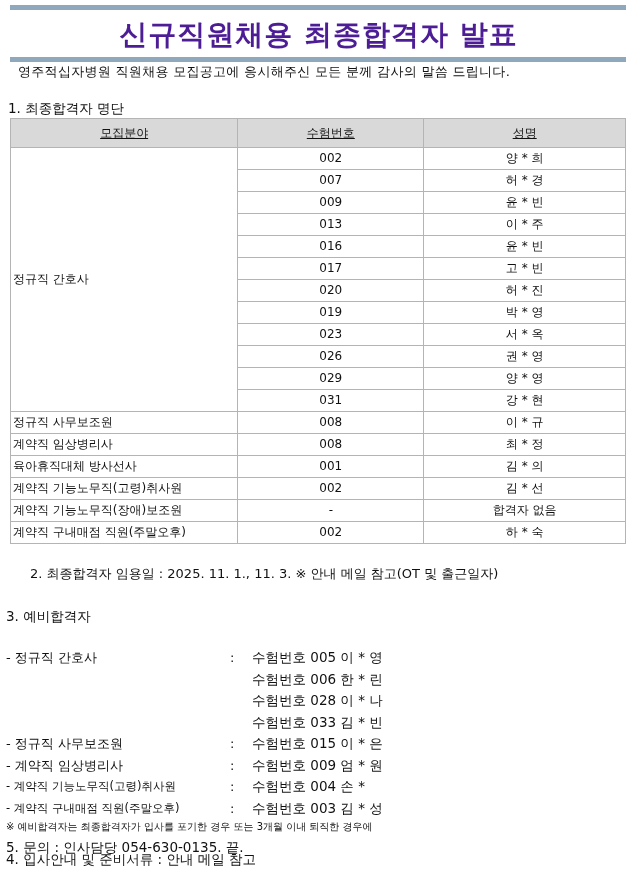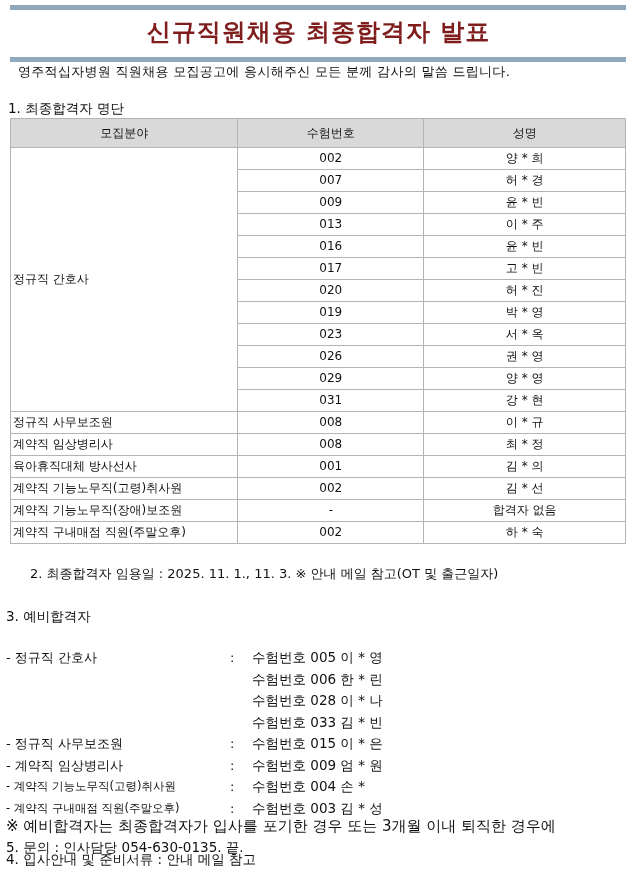--- a/index.html
+++ b/index.html
@@ -2,41 +2,41 @@
 <html><head>
 <meta charset="utf-8">
 <style>
   html, body { margin:0; padding:0; background:#ffffff; }
   body { width:637px; height:892px; position:relative; overflow:hidden;
          font-family:"DejaVu Sans","Liberation Sans",sans-serif; color:#111; font-size:13px; }
   .bar { position:absolute; left:10px; width:616px; height:5px; background:#8fa8bc; }
   .bar.top { top:5px; }
   .bar.bottom { top:57px; }
   .title { position:absolute; top:16px; left:0; width:637px; text-align:center;
-           font-size:24px; font-weight:bold; color:#7f1d1d; letter-spacing:1px; }
+           font-size:28px; font-weight:bold; color:#4c1d95; letter-spacing:1px; }
   .intro { position:absolute; top:63px; left:18px; font-size:13px; letter-spacing:0.3px; white-space:nowrap; }
   .sec1 { position:absolute; top:100px; left:8px; font-size:13.5px; }
   table.results { position:absolute; top:118px; left:10px; width:616px; border-collapse:collapse;
                   font-size:12px; }
   table.results td, table.results th { border:1px solid #b4b4b4; padding:0 2px; height:21px; line-height:21px; }
-  table.results th { background:#d9d9d9; font-weight:normal; height:28px; line-height:28px; }
+  table.results th { background:#d9d9d9; font-weight:normal; height:28px; line-height:28px;text-decoration:underline; }
   .col-field { width:226px; text-align:left; }
   .col-num { width:184px; text-align:center; }
   .col-name { width:200px; text-align:center; }
   th.col-field { text-align:center; }
   td.field { text-align:left; padding-left:2px; }
   .sec2 { position:absolute; top:565px; left:6px; font-size:13px; white-space:nowrap;margin-left:24px; }
   .sec3 { position:absolute; top:608px; left:6px; font-size:13.5px; }
   .reserve { position:absolute; top:647px; left:6px; font-size:13px; }
   .rrow { position:relative; height:21.5px; line-height:21.5px; white-space:nowrap; }
   .rlabel { position:absolute; left:0; }
   .rlabel.small { font-size:11.5px; }
   .rcolon { position:absolute; left:224px; }
   .rvalue { position:absolute; left:246px; font-size:13.5px; }
-  .note { position:absolute; top:817px; left:6px; font-size:15px; line-height:19px; white-space:nowrap; }
+  .note { position:absolute; top:817px; left:6px; font-size:10px; line-height:19px; white-space:nowrap; }
   .note .indent { padding-left:16px; }
   .sec4 { position:absolute; top:851px; left:6px; font-size:13.5px; white-space:nowrap; }
   .sec5 { position:absolute; top:839px; left:6px; font-size:13.5px; white-space:nowrap; }
 </style>
 </head>
 <body>
 
 <div class="bar top"></div>
 <div class="title">신규직원채용 최종합격자 발표</div>
 <div class="bar bottom"></div>

